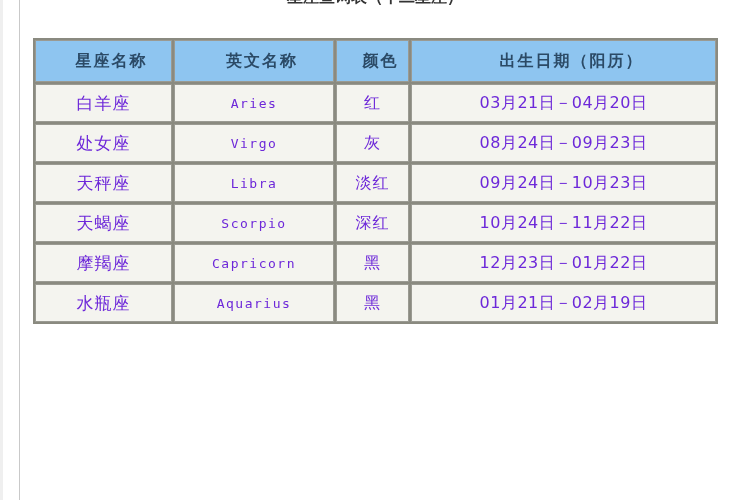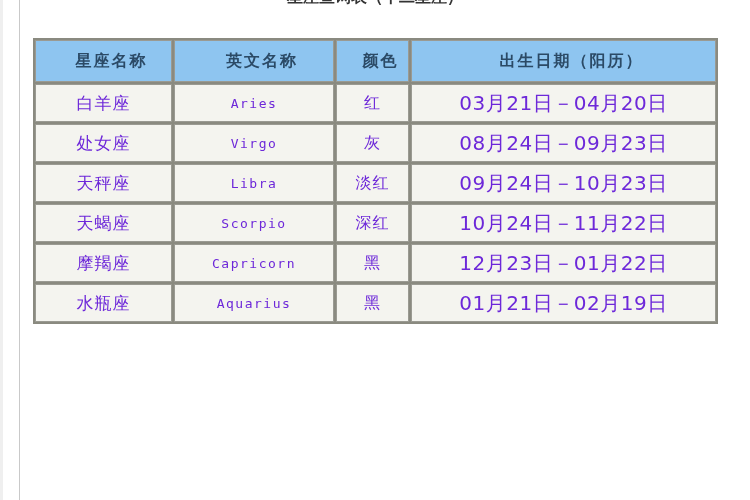--- a/index.html
+++ b/index.html
@@ -108,21 +108,21 @@
     letter-spacing: 1.5px;
     font-family: "DejaVu Sans Mono", monospace;
     margin-left: 41px;
   }
   td.cell-color {
     font-size: 16px;
     letter-spacing: 1px;
     font-family: "DejaVu Sans", sans-serif;
   }
   td.cell-date {
-    font-size: 20px;
+    font-size: 16px;
     letter-spacing: 0.5px;
     font-family: "DejaVu Sans", sans-serif;
   }
 </style>
 </head>
 <body>
 
 <div class="page-edge-left2"></div>
 <div class="page-edge-left"></div>
 

